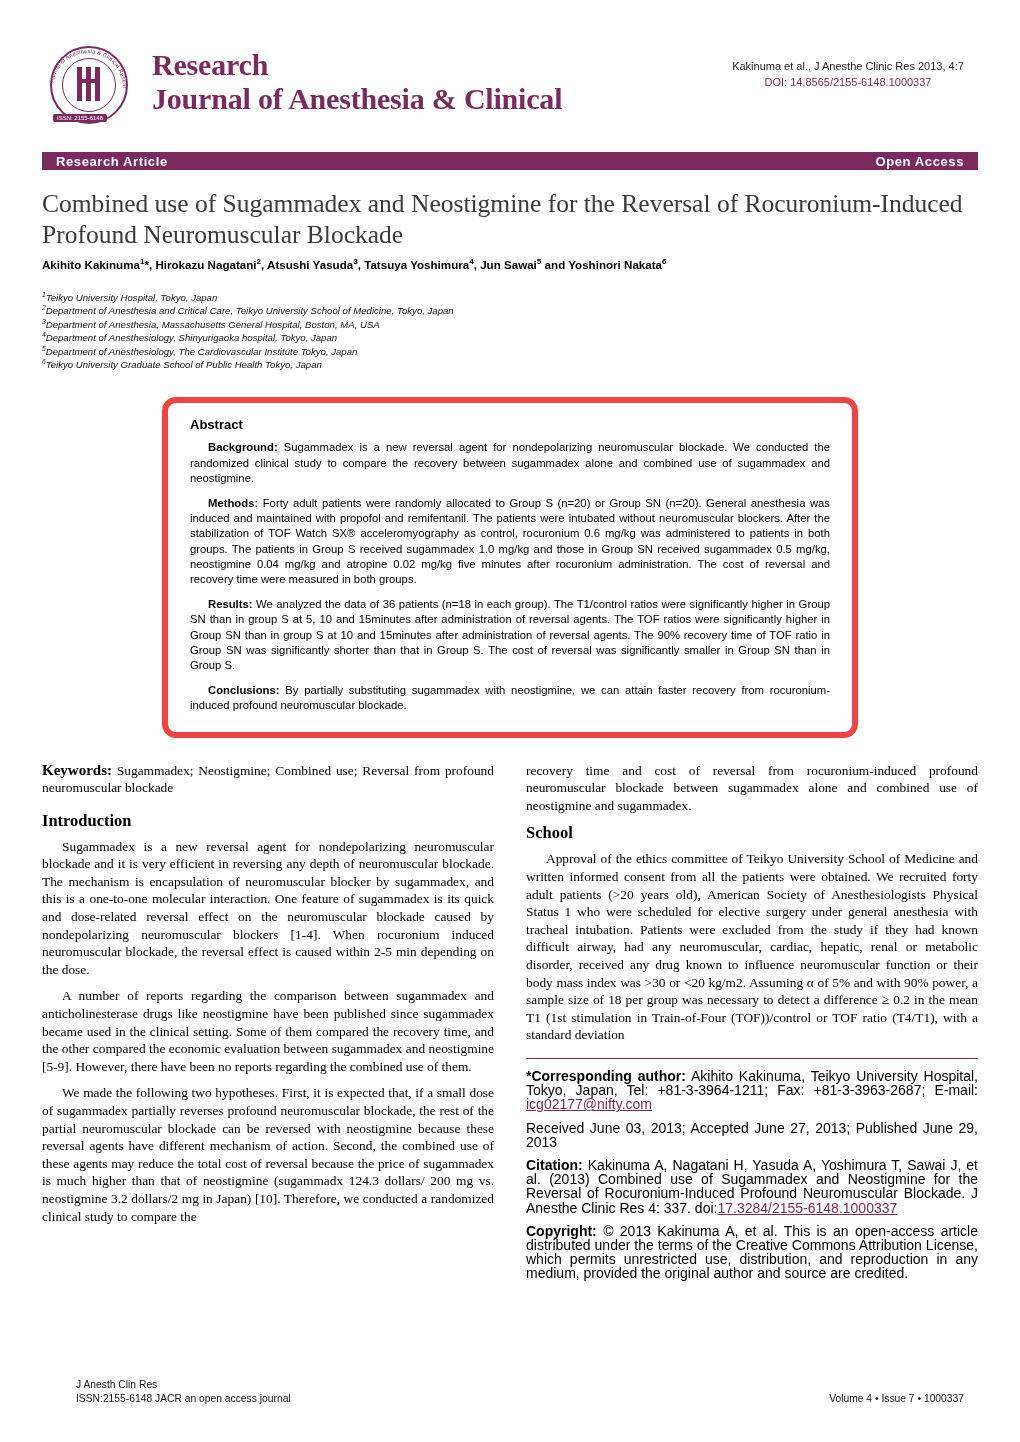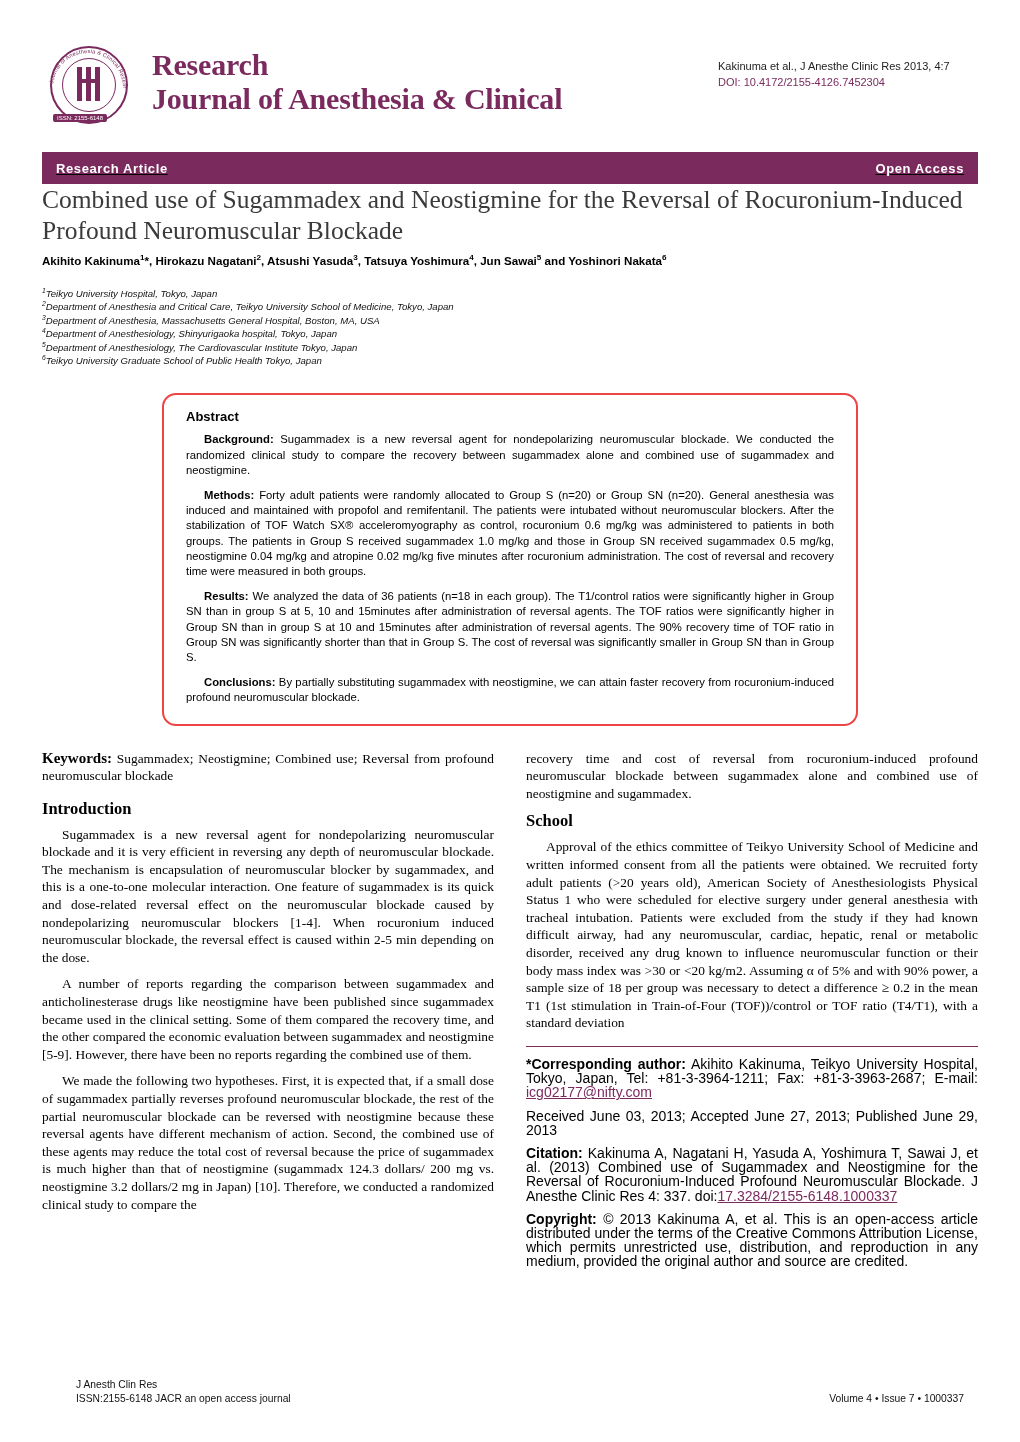--- a/index.html
+++ b/index.html
@@ -104,52 +104,53 @@
   .journal-title .t {
     font-family: "Liberation Serif", serif;
     font-weight: bold;
     font-size: 30px;
     line-height: 34px;
     color: #7b2a5e;
     letter-spacing: -0.2px;
   }
   .header-right {
     flex: 0 0 260px;
+    text-align: center;
     padding-top: 16px;
     font-family: "Liberation Sans", sans-serif;
     font-size: 11px;
     color: #222;
     line-height: 16px;
   }
   .header-right .doi {
     color: #7b2a5e;
   }
 
   
   .banner {
     margin-top: 14px;
-    height: 32px;
+    height: 18px;
     background: #7b2a5e;
     display: flex;
     align-items: center;
     justify-content: space-between;
     padding: 0 14px;
     box-sizing: border-box;
-    text-decoration: underline;
   }
   .banner span {
     color: #ffffff;
     font-family: "Liberation Sans", sans-serif;
     font-weight: bold;
     font-size: 13px;
     letter-spacing: 0.6px;
   }
 
   
   .title-block {
+    padding-top: 18px;
   }
   .article-title {
     font-family: "Liberation Serif", serif;
     font-size: 25.5px;
     line-height: 31px;
     color: #3a3a3a;
     font-weight: normal;
     margin: 0 0 8px 0;
   }
   .authors {
@@ -164,21 +165,21 @@
     font-size: 9.6px;
     font-style: italic;
     line-height: 13.4px;
     color: #111;
   }
   sup { font-size: 70%; vertical-align: super; line-height: 0; }
 
   
   .abstract-box {
     margin: 26px 120px 0 120px;
-    border: 2px solid #ef4444;
+    border: 6px solid #ef4444;
     border-radius: 14px;
     padding: 14px 22px 18px 22px;
     box-sizing: border-box;
   }
   .abstract-title {
     font-family: "Liberation Sans", sans-serif;
     font-weight: bold;
     font-size: 13px;
     margin-bottom: 8px;
   }
@@ -284,21 +285,21 @@
       <div class="logo-issn">ISSN: 2155-6148</div>
     </div>
 
     <div class="journal-title">
       <div class="t">Research</div>
       <div class="t">Journal of Anesthesia &amp; Clinical</div>
     </div>
 
     <div class="header-right">
       <div>Kakinuma et al., J Anesthe Clinic Res 2013, 4:7</div>
-      <div class="doi">DOI: 10.4172/2155-4126.7452304</div>
+      <div class="doi">DOI: 14.8565/2155-6148.1000337</div>
     </div>
   </div>
 
   <div class="banner">
     <span>Research Article</span>
     <span>Open Access</span>
   </div>
 
   <div class="title-block">
     <h1 class="article-title">Combined use of Sugammadex and Neostigmine for the Reversal of Rocuronium-Induced Profound Neuromuscular Blockade</h1>

